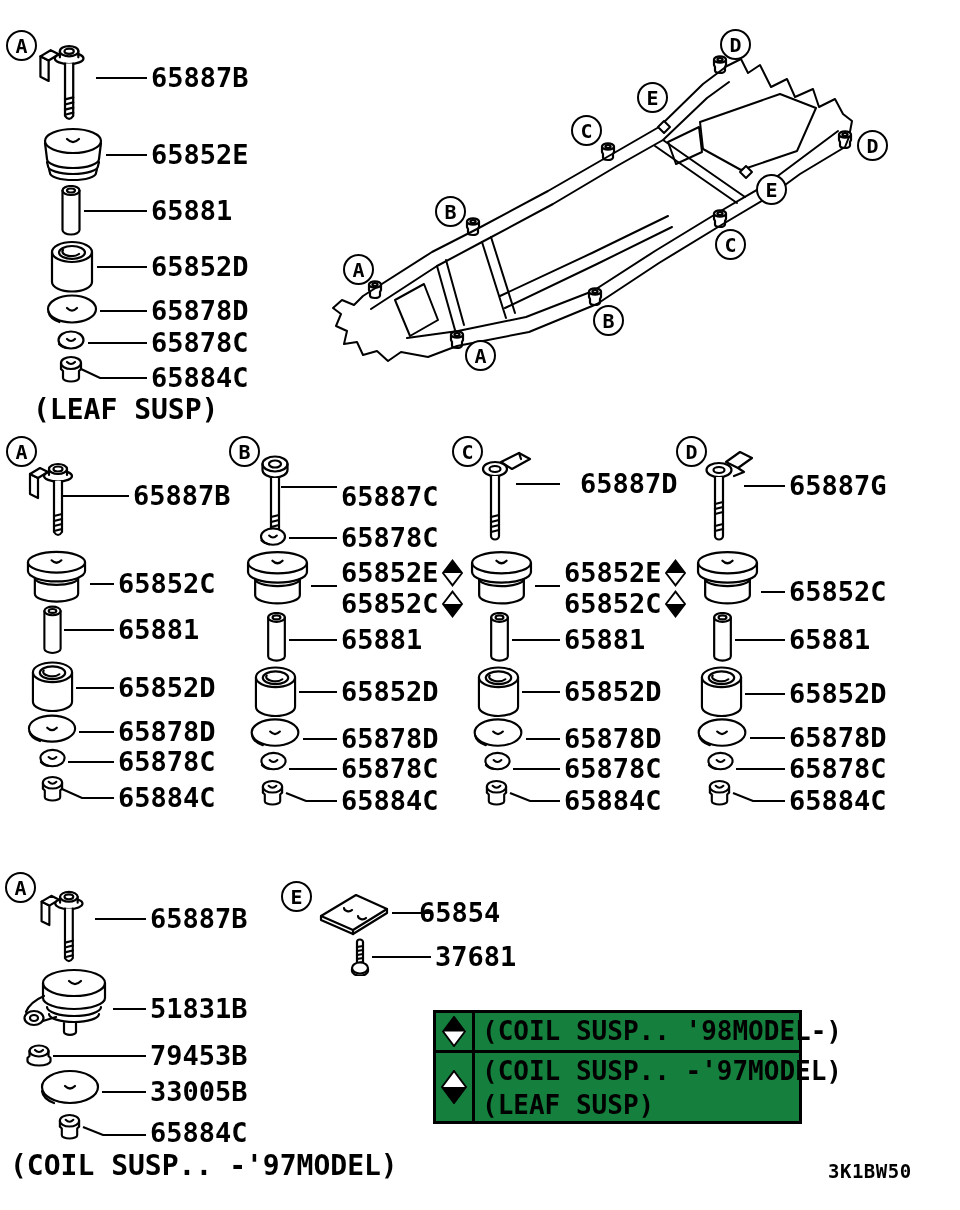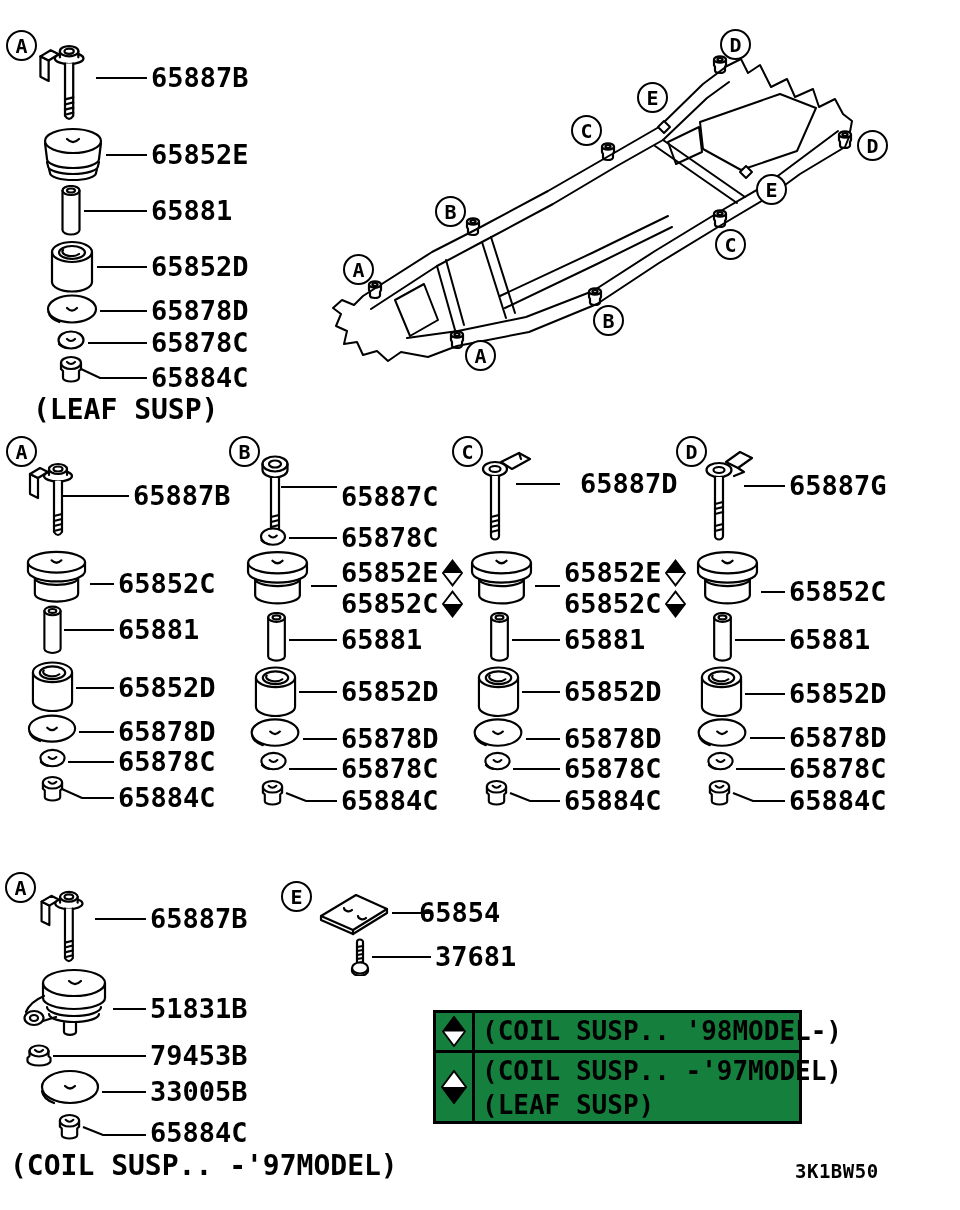--- a/index.html
+++ b/index.html
@@ -13,21 +13,21 @@
   .callout{position:absolute;width:31px;height:31px;border:2.5px solid #000;border-radius:50%;
            background:#fff;display:flex;align-items:center;justify-content:center;
            font:700 20px/20px "DejaVu Sans Mono",monospace;box-sizing:border-box;}
   .dmk{width:21px;height:28px;flex:0 0 auto;}
   .legend{position:absolute;left:417px;top:1010px;width:369px;height:114px;
           border:3px solid #000;box-sizing:border-box;background:#15803d;margin-left:16px;}
   .legend .vdiv{position:absolute;left:36px;top:0;bottom:0;width:2.5px;background:#000;}
   .legend .hdiv{position:absolute;left:0;right:0;top:37px;height:2.5px;background:#000;}
   .legtext{position:absolute;font:700 26px/33px "DejaVu Sans Mono",monospace;white-space:pre;}
   .legsym{position:absolute;}
-  .code{position:absolute;left:795px;top:1159px;font:700 19px/24px "DejaVu Sans Mono",monospace;
+  .code{position:absolute;left:828px;top:1159px;font:700 19px/24px "DejaVu Sans Mono",monospace;
         letter-spacing:0.5px;}
 </style>
 </head>
 <body>
 
 <div class="canvas">
 
 <svg class="art" width="960" height="1210" viewBox="0 0 960 1210">
   <defs>
     <symbol id="s-bolt-bracket" viewBox="0 0 58 82">

